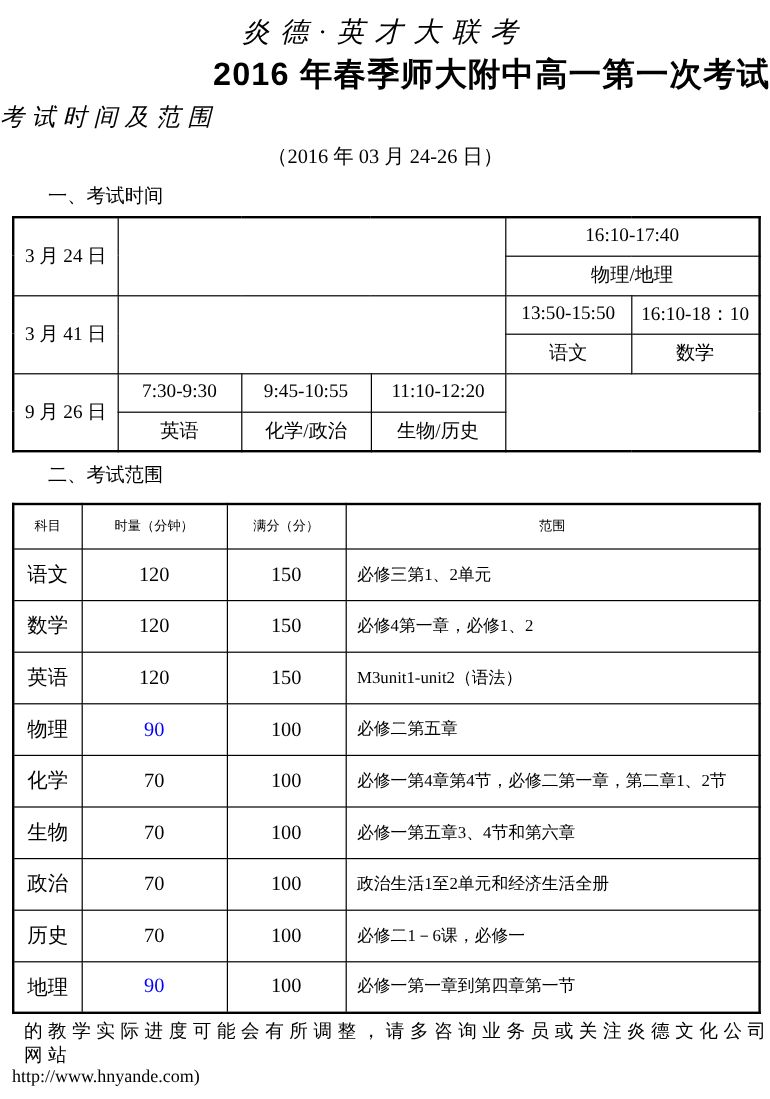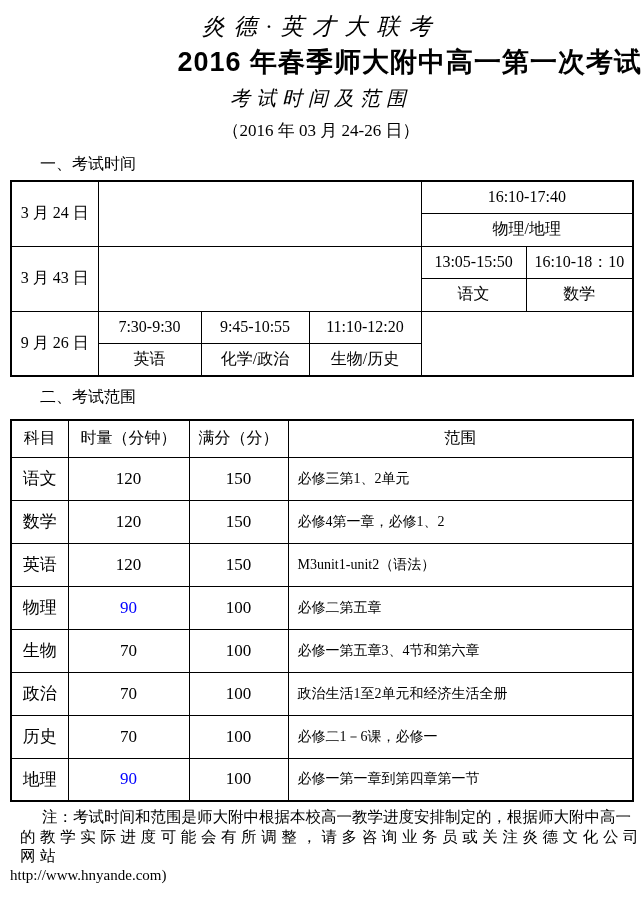--- a/index.html
+++ b/index.html
@@ -24,21 +24,21 @@
     margin-top: 4px;
     text-align: right;
     font-family: "Liberation Sans", "DejaVu Sans", sans-serif;
     font-weight: 700;
     font-size: 27px;
     line-height: 34px;
     letter-spacing: 1px;
   }
   .title-sub {
     margin-top: 7px;
-    text-align: center;
+    text-align: left;
     font-style: italic;
     font-size: 20px;
     line-height: 25px;
     letter-spacing: 6px;
   }
   .title-date {
     margin-top: 9px;
     text-align: center;
     font-size: 17px;
     line-height: 21px;
@@ -66,21 +66,21 @@
     font-weight: normal;
     overflow: hidden;
     white-space: nowrap;
   }
   .t1 { margin-top: 6px; }
   .t1 .row-a td { height: 32px; }
   .t1 .row-b td { height: 33px; }
   .t1 td.date-cell { font-size: 16px; }
 
   .t2 { margin-top: 12px; }
-  .t2 .head-row th { height: 37px; font-size: 16px; text-align: center; }
+  .t2 .head-row th { height: 37px; font-size: 11px; text-align: center; }
   .t2 tr.data-row td { height: 43px; }
   .t2 td.subject-cell { font-size: 17px; }
   .t2 td.num-cell { font-size: 17px; }
   .t2 td.range-cell,
   .t2 th.range-head { }
   .t2 td.range-cell {
     text-align: left;
     padding-left: 9px;
     font-size: 14px;
   }
@@ -114,23 +114,23 @@
     <tbody>
         <tr class="row-a">
       <td class="date-cell" rowspan="2">3 月 24 日</td>
       <td colspan="3" rowspan="2"></td>
       <td colspan="2">16:10-17:40</td>
     </tr>
     <tr class="row-b">
       <td colspan="2">物理/地理</td>
     </tr>
     <tr class="row-a">
-      <td class="date-cell" rowspan="2">3 月 43 日</td>
+      <td class="date-cell" rowspan="2">3 月 41 日</td>
       <td colspan="3" rowspan="2"></td>
-      <td>13:05-15:50</td>
+      <td>13:50-15:50</td>
       <td>16:10-18：10</td>
     </tr>
     <tr class="row-b">
       <td>语文</td>
       <td>数学</td>
     </tr>
     <tr class="row-a">
       <td class="date-cell" rowspan="2">9 月 26 日</td>
       <td>7:30-9:30</td>
       <td>9:45-10:55</td>
@@ -179,20 +179,26 @@
       <td class="num-cell">150</td>
       <td class="range-cell">M3unit1-unit2（语法）</td>
     </tr>
     <tr class="data-row">
       <td class="subject-cell">物理</td>
       <td class="num-cell" style="color: rgb(0, 0, 255);">90</td>
       <td class="num-cell">100</td>
       <td class="range-cell">必修二第五章</td>
     </tr>
     <tr class="data-row">
+      <td class="subject-cell">化学</td>
+      <td class="num-cell" style="color: rgb(0, 0, 0);">70</td>
+      <td class="num-cell">100</td>
+      <td class="range-cell">必修一第4章第4节，必修二第一章，第二章1、2节</td>
+    </tr>
+    <tr class="data-row">
       <td class="subject-cell">生物</td>
       <td class="num-cell" style="color: rgb(0, 0, 0);">70</td>
       <td class="num-cell">100</td>
       <td class="range-cell">必修一第五章3、4节和第六章</td>
     </tr>
     <tr class="data-row">
       <td class="subject-cell">政治</td>
       <td class="num-cell" style="color: rgb(0, 0, 0);">70</td>
       <td class="num-cell">100</td>
       <td class="range-cell">政治生活1至2单元和经济生活全册</td>
@@ -206,18 +212,17 @@
     <tr class="data-row">
       <td class="subject-cell">地理</td>
       <td class="num-cell" style="color: rgb(0, 0, 255);">90</td>
       <td class="num-cell">100</td>
       <td class="range-cell">必修一第一章到第四章第一节</td>
     </tr>
   </tbody>
     </table>
 
   <div class="note">
-    <div class="note-line1">注：考试时间和范围是师大附中根据本校高一教学进度安排制定的，根据师大附中高一</div>
     <div class="note-line2">的教学实际进度可能会有所调整，请多咨询业务员或关注炎德文化公司网站</div>
     <div class="note-line3">http://www.hnyande.com)</div>
   </div>
 
 </div>
 
 </body></html>

